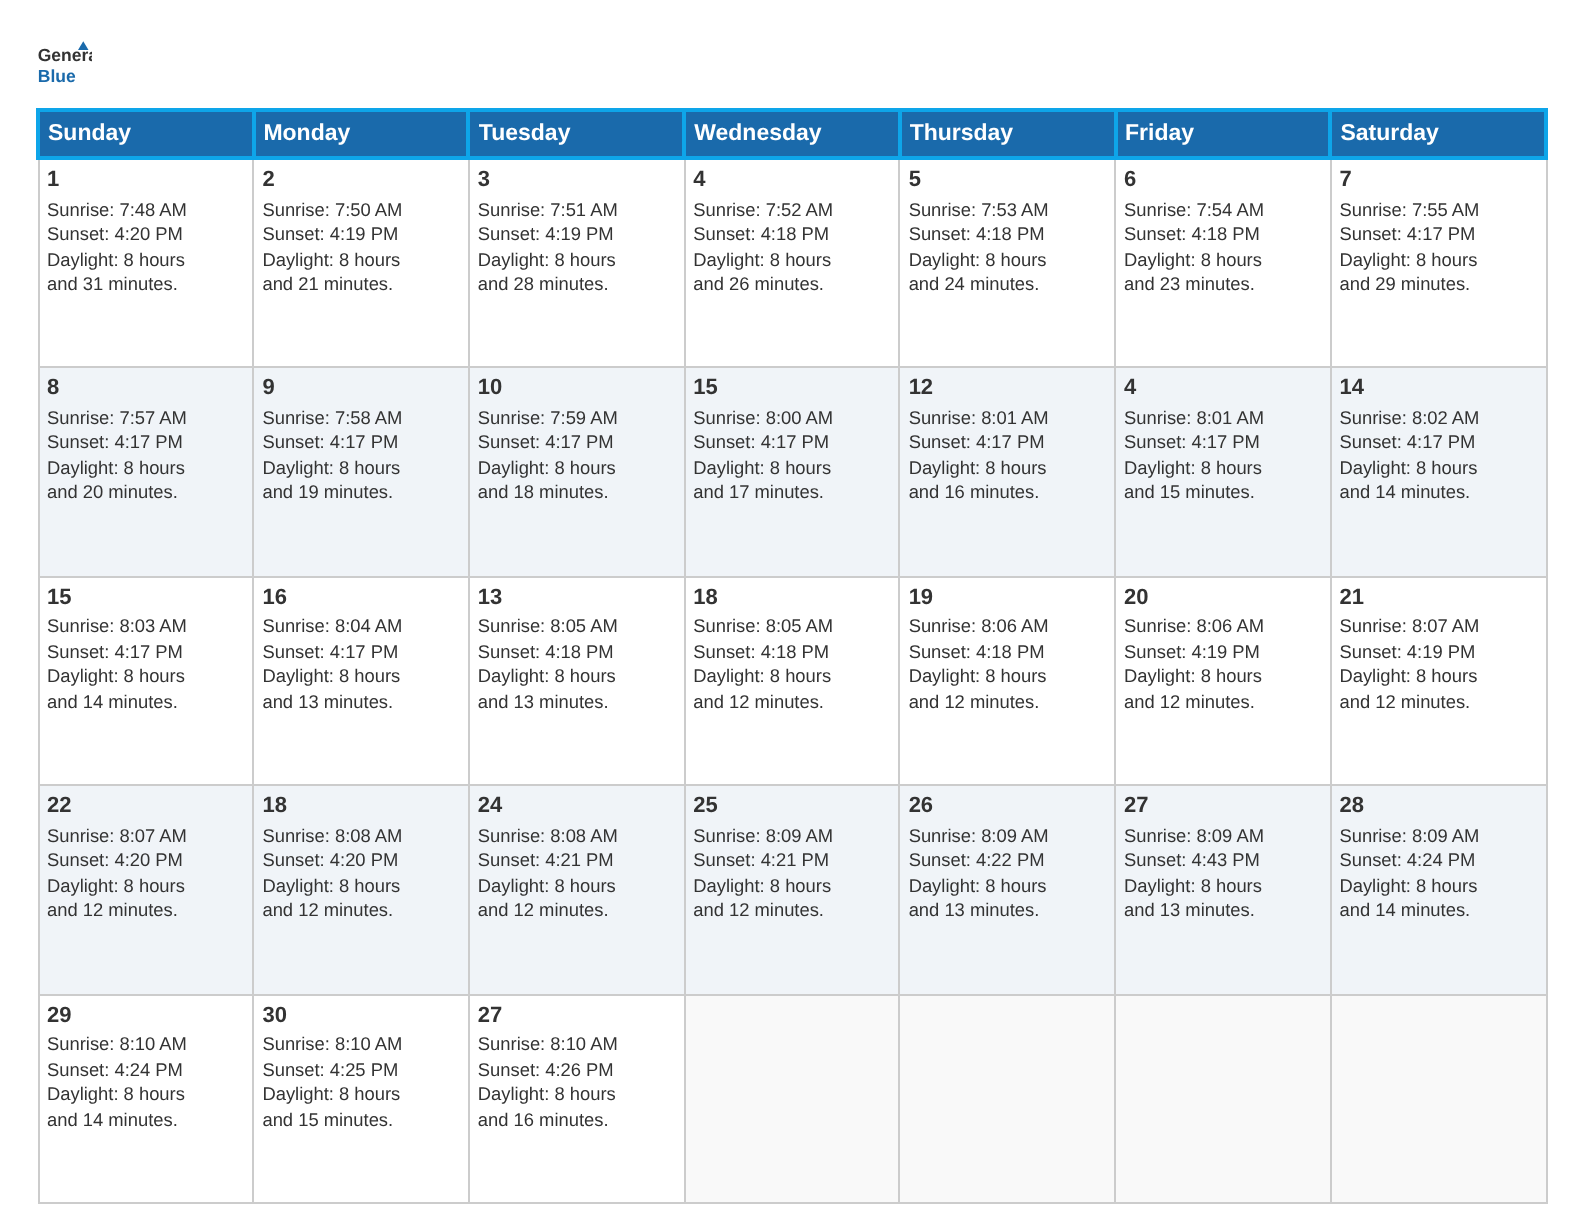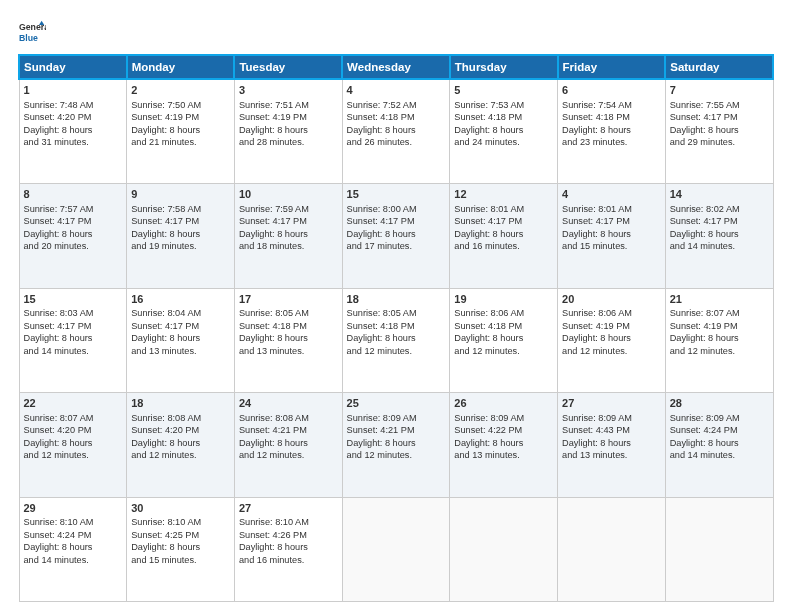--- a/index.html
+++ b/index.html
@@ -233,21 +233,21 @@
             <div>and 14 minutes.</div>
           </td>
           <td>
             <span class="day-num">16</span>
             <div>Sunrise: 8:04 AM</div>
             <div>Sunset: 4:17 PM</div>
             <div>Daylight: 8 hours</div>
             <div>and 13 minutes.</div>
           </td>
           <td>
-            <span class="day-num">17</span>
+            <span class="day-num">13</span>
             <div>Sunrise: 8:05 AM</div>
             <div>Sunset: 4:18 PM</div>
             <div>Daylight: 8 hours</div>
             <div>and 13 minutes.</div>
           </td>
           <td>
             <span class="day-num">18</span>
             <div>Sunrise: 8:05 AM</div>
             <div>Sunset: 4:18 PM</div>
             <div>Daylight: 8 hours</div>

